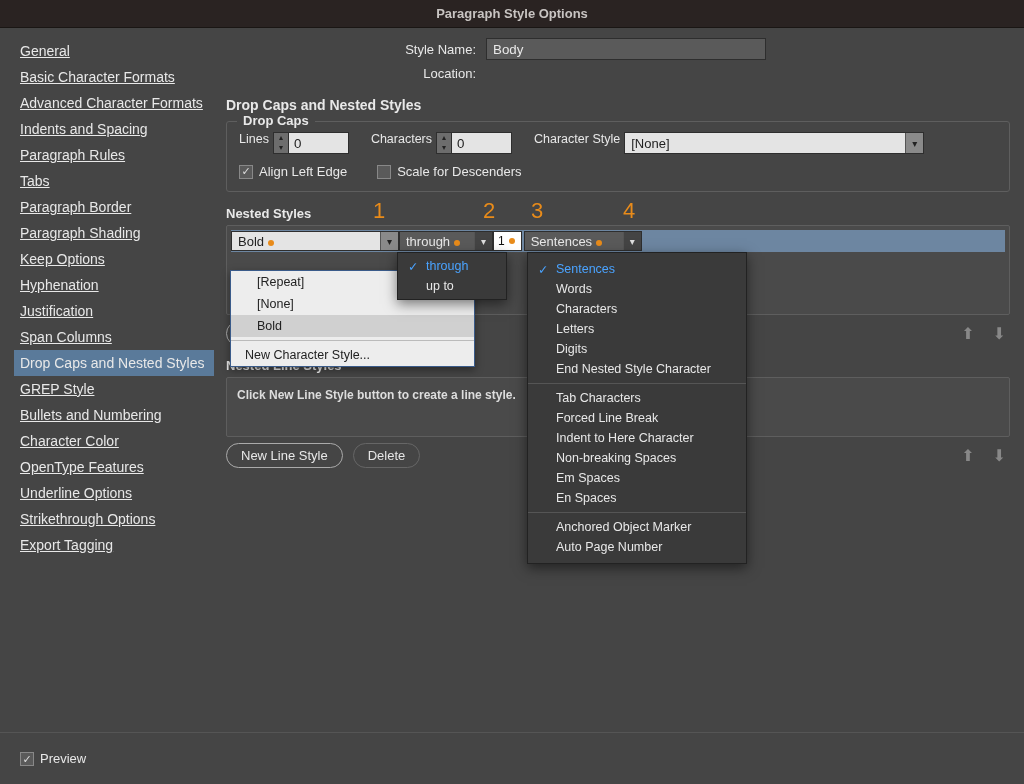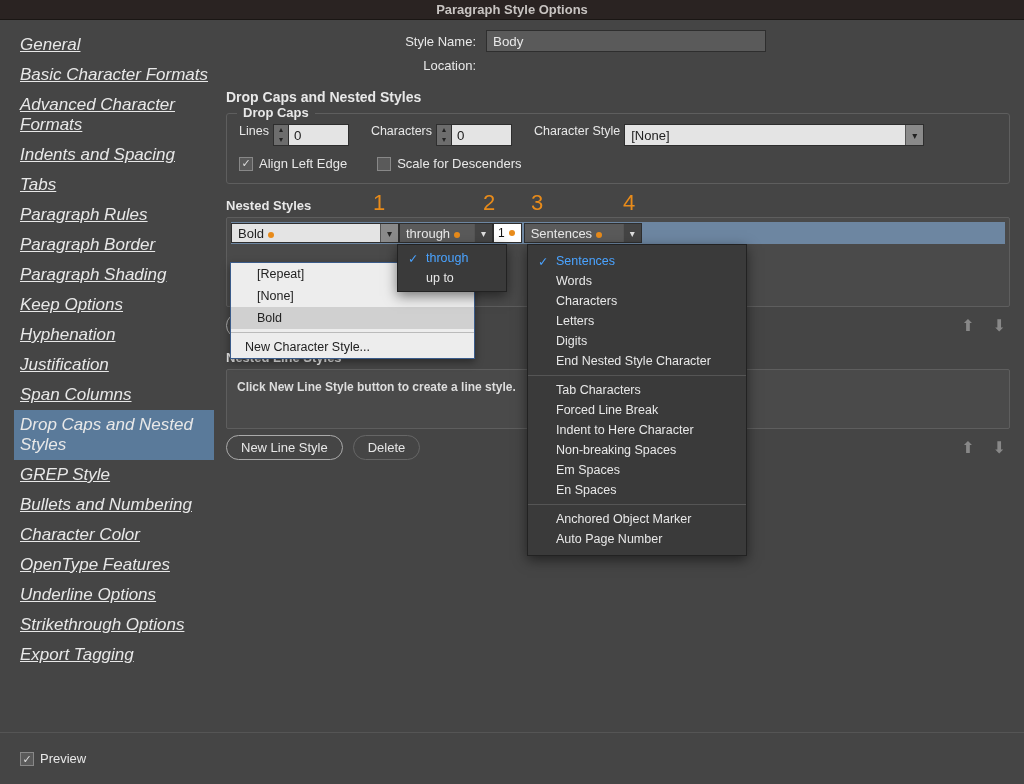--- a/index.html
+++ b/index.html
@@ -1,22 +1,22 @@
 <!DOCTYPE html>
 <html><head>
 <meta charset="utf-8">
 <style>
   * { box-sizing: border-box; margin: 0; padding: 0; font-family: -apple-system, "Helvetica Neue", Arial, sans-serif; }
   body { background: #2b2b2b; width: 1024px; height: 784px; overflow: hidden; color: #e8e8e8; font-size: 13px; }
   .window { width: 1024px; height: 784px; display: flex; flex-direction: column; }
-  .titlebar { height: 20px; background: #2a2322; display: flex; align-items: center; justify-content: center; color: #c8c4c2; font-size: 13px; font-weight: 600; border-bottom: 1px solid #1a1614; }
+  .titlebar { height: 28px; background: #2a2322; display: flex; align-items: center; justify-content: center; color: #c8c4c2; font-size: 13px; font-weight: 600; border-bottom: 1px solid #1a1614; }
   .body { flex: 1; display: flex; flex-direction: column; background: #454545; position: relative; }
   .upper { flex: 1; display: flex; padding: 10px 14px 0 14px; gap: 12px; }
   .sidebar { width: 200px; display: flex; flex-direction: column; }
-  .sidebar-item { padding: 5px 6px; color: #e8e8e8; cursor: pointer; font-size: 17px; font-style: italic; }
+  .sidebar-item { padding: 5px 6px; color: #e8e8e8; cursor: pointer; font-size: 14px; }
   .sidebar-item.ul { text-decoration: underline; }
   .sidebar-item.selected { background: #5a7a9a; }
   .main { flex: 1; display: flex; flex-direction: column; position: relative; }
   .header-row { display: flex; align-items: center; margin-bottom: 6px; }
   .header-label { width: 260px; text-align: right; padding-right: 10px; }
   .style-name-input { width: 280px; height: 22px; background: #5a5a5a; border: 1px solid #2e2e2e; color: #e8e8e8; padding: 0 6px; }
   .loc-row { display:flex; align-items:center; margin-bottom:10px; }
   .loc-label { width:260px; text-align:right; padding-right:10px; }
   .section-title { font-size: 14px; font-weight: 600; color: #e8e8e8; margin: 6px 0 8px 0; }
   .group { border: 1px solid #5e5e5e; border-radius: 3px; padding: 10px 12px 12px 12px; margin-bottom: 14px; position: relative; }
@@ -70,22 +70,22 @@
     <span>Paragraph Style Options</span>
   </div>
   <div class="body">
     <div class="upper">
 
       <div class="sidebar">
         <div class="sidebar-item ul">General</div>
         <div class="sidebar-item ul">Basic Character Formats</div>
         <div class="sidebar-item ul">Advanced Character Formats</div>
         <div class="sidebar-item ul">Indents and Spacing</div>
+        <div class="sidebar-item ul">Paragraph Rules</div>
         <div class="sidebar-item ul">Tabs</div>
-        <div class="sidebar-item ul">Paragraph Rules</div>
         <div class="sidebar-item ul">Paragraph Border</div>
         <div class="sidebar-item ul">Paragraph Shading</div>
         <div class="sidebar-item ul">Keep Options</div>
         <div class="sidebar-item ul">Hyphenation</div>
         <div class="sidebar-item ul">Justification</div>
         <div class="sidebar-item ul">Span Columns</div>
         <div class="sidebar-item selected">Drop Caps and Nested Styles</div>
         <div class="sidebar-item ul">GREP Style</div>
         <div class="sidebar-item ul">Bullets and Numbering</div>
         <div class="sidebar-item ul">Character Color</div>

